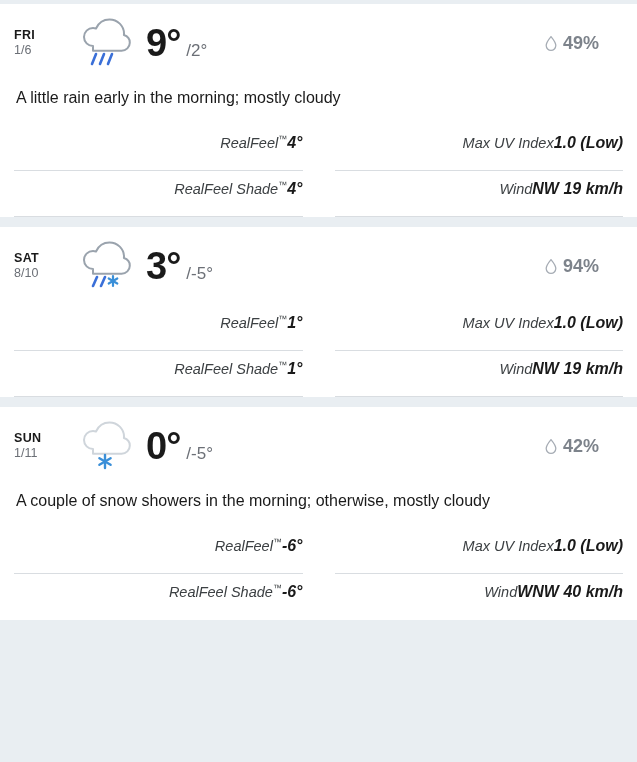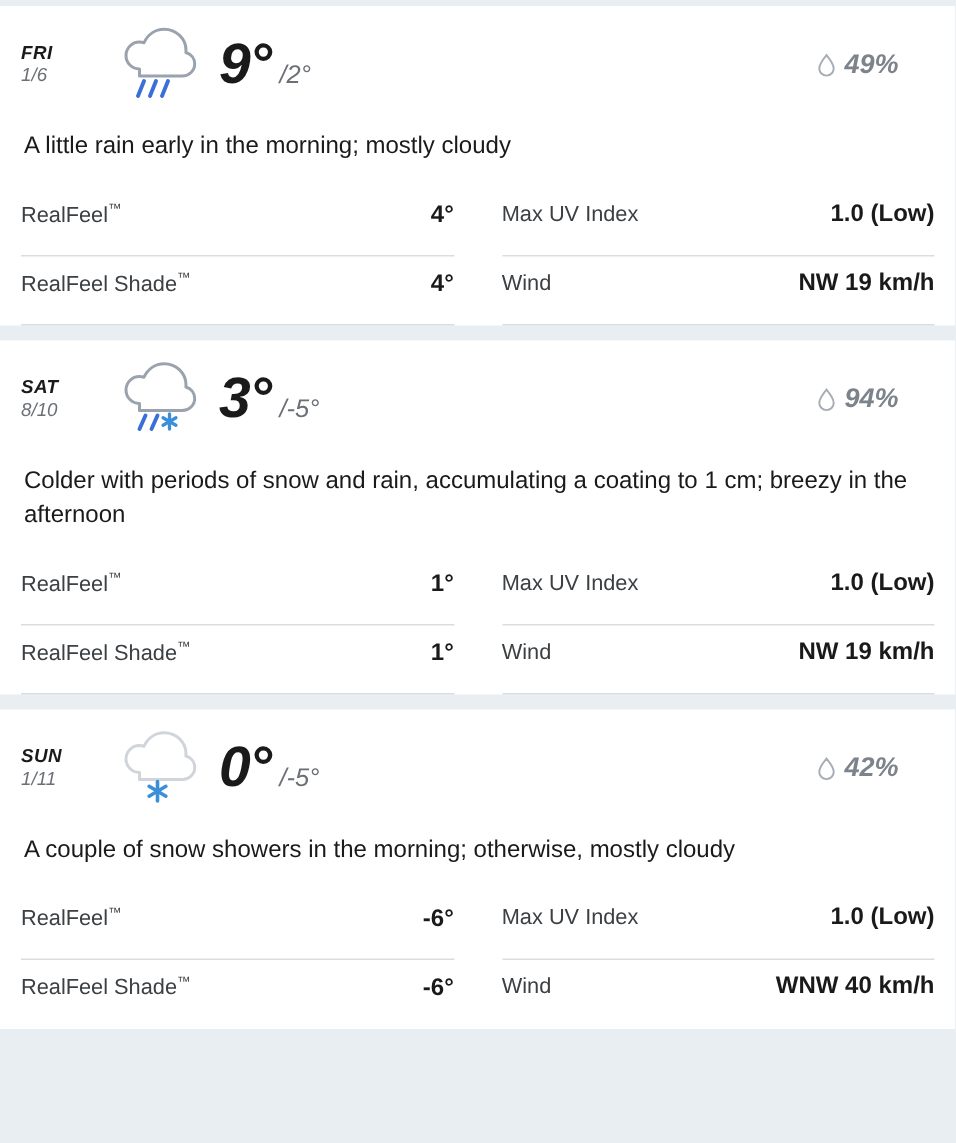--- a/index.html
+++ b/index.html
@@ -23,21 +23,20 @@
     width: 637px;
   }
   .card.first { margin-top: 4px; }
 
   
   .daybar {
     display: flex;
     align-items: center;
     height: 78px;
     position: relative;
-    font-style: italic;
   }
   .dayblock {
     width: 54px;
     flex: 0 0 54px;
   }
   .dow {
     font-size: 12.5px;
     font-weight: bold;
     color: #1a1a1a;
     letter-spacing: .3px;
@@ -93,25 +92,26 @@
     max-width: 600px;
   }
 
   
   .details { display: flex; }
   .col { width: 50%; }
   .col.left { padding-right: 16px; }
   .col.right { padding-left: 16px; }
   .row {
     display: flex;
-    justify-content: space-between;
+    justify-content: flex-end;
     align-items: baseline;
     border-bottom: 1px solid #d9dde1;
     padding: 9px 0 9px 0;
     height: 46px;
+    font-style: italic;
   }
   .row:last-child { border-bottom: 1px solid #d9dde1; }
   .rlabel {
     font-size: 14.5px;
     color: #3c4043;
   }
   .rlabel sup { font-size: 9px; vertical-align: super; }
   .rvalue {
     font-size: 16px;
     font-weight: bold;
@@ -206,21 +206,20 @@
       </div>
       <div class="precip">
         <span class="drop">
           <svg width="12" height="16" viewBox="0 0 12 16">
             <path d="M6 1.2C6 1.2 1.2 7 1.2 10.1A4.8 4.8 0 0 0 10.8 10.1C10.8 7 6 1.2 6 1.2z" fill="none" stroke="#a7adb5" stroke-width="1.3"></path>
           </svg>
         </span>
         <span>94%</span>
       </div>
     </div>
-    <div class="phrase">Colder with periods of snow and rain, accumulating a coating to 1 cm; breezy in the afternoon</div>
     <div class="details">
       <div class="col left">
         <div class="row">
           <span class="rlabel"><span>RealFeel</span><sup>™</sup></span>
           <span class="rvalue">1°</span>
         </div>
         <div class="row">
           <span class="rlabel"><span>RealFeel Shade</span><sup>™</sup></span>
           <span class="rvalue">1°</span>
         </div>

